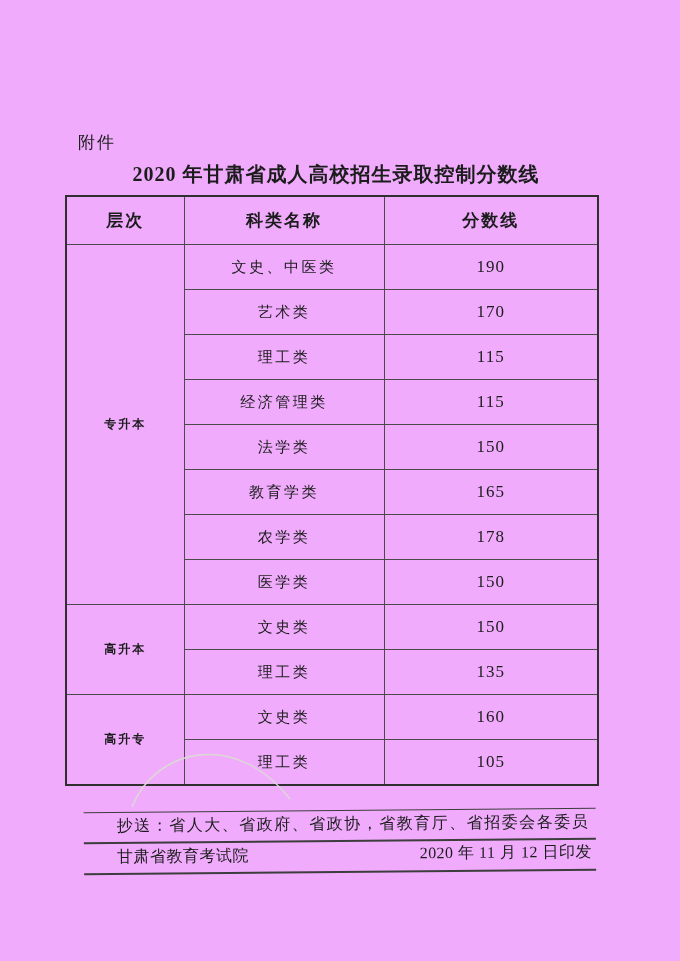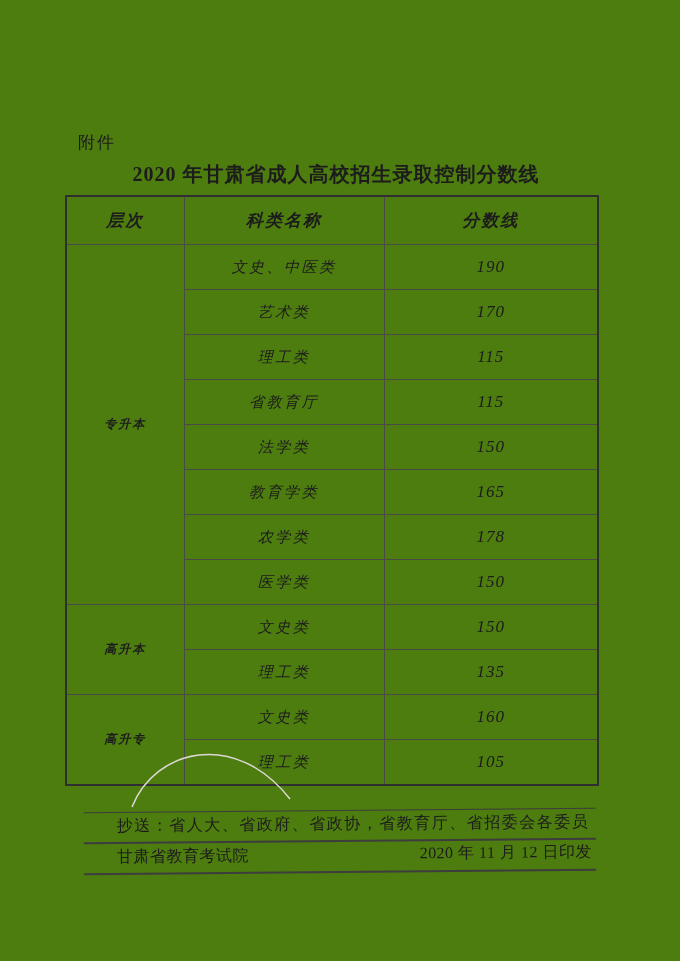--- a/index.html
+++ b/index.html
@@ -5,21 +5,21 @@
   html, body {
     margin: 0;
     padding: 0;
     background: #e8e8e8;
   }
   .page {
     position: relative;
     width: 680px;
     height: 961px;
     margin: 0 auto;
-    background: #4d7c0f;
+    background: #f0abfc;
     overflow: hidden;
     font-family: "Liberation Serif", "DejaVu Serif", serif;
     color: #1c1c1c;
   }
   .attachment-label {
     position: absolute;
     left: 78px;
     top: 131px;
     font-size: 17px;
     letter-spacing: 2px;
@@ -40,21 +40,20 @@
     top: 195px;
     width: 532px;
     border-collapse: collapse;
     table-layout: fixed;
   }
   table.score-table td, table.score-table th {
     border: 1px solid #4a4a4a;
     text-align: center;
     vertical-align: middle;
     padding: 12px;
-    font-style: italic;
   }
   table.score-table {
     border: 2px solid #2f2f2f;
   }
   table.score-table thead tr { height: 37px; }
   table.score-table tbody tr { height: 38px; }
   th.h-cell {
     font-size: 17px;
     font-weight: bold;
     letter-spacing: 2px;
@@ -163,21 +162,21 @@
       </tr>
       <tr>
         <td class="category-cell">艺术类</td>
         <td class="score-cell">170</td>
       </tr>
       <tr>
         <td class="category-cell">理工类</td>
         <td class="score-cell">115</td>
       </tr>
       <tr>
-        <td class="category-cell">省教育厅</td>
+        <td class="category-cell">经济管理类</td>
         <td class="score-cell">115</td>
       </tr>
       <tr>
         <td class="category-cell">法学类</td>
         <td class="score-cell">150</td>
       </tr>
       <tr>
         <td class="category-cell">教育学类</td>
         <td class="score-cell">165</td>
       </tr>

